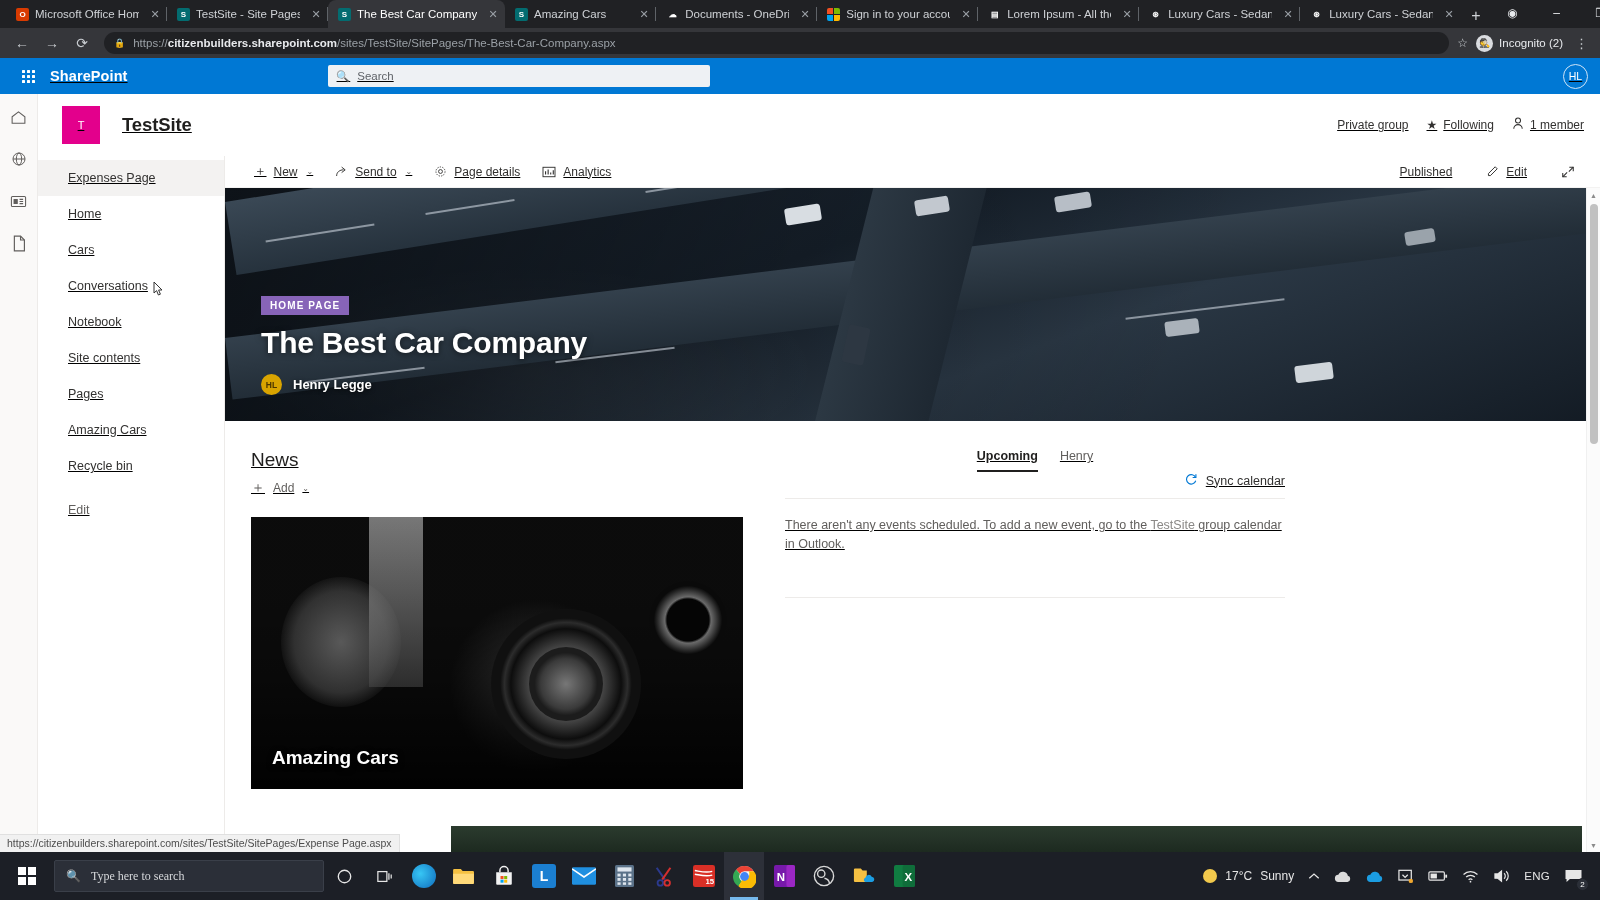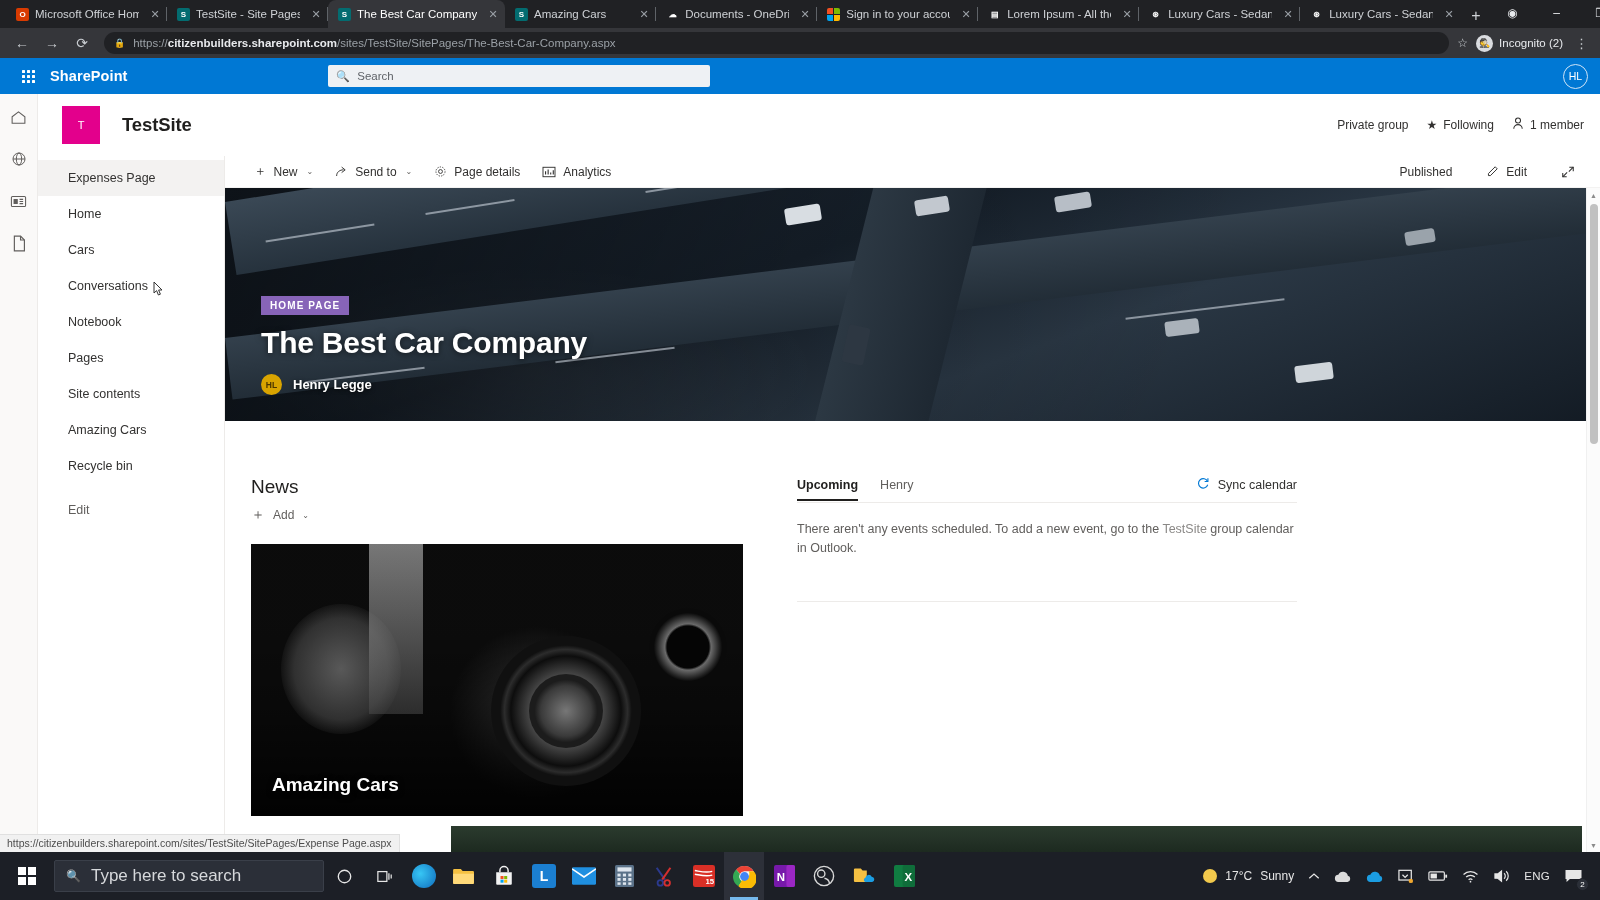--- a/index.html
+++ b/index.html
@@ -47,21 +47,21 @@
   .urltext { font-size:11.5px; color:#9aa0a6; white-space:nowrap; }
   .urltext b { color:#e8eaed; font-weight:bold; }
   .omniright { display:flex; align-items:center; gap:8px; }
   .star { color:#c9cdd1; font-size:12px; }
   .incog { display:flex; align-items:center; gap:6px; color:#e8eaed; font-size:11.5px; }
   .incog .ava { width:17px; height:17px; border-radius:50%; background:#dadce0; color:#202124;
                 display:flex; align-items:center; justify-content:center; font-size:9px; }
   .kebab { color:#c9cdd1; font-size:13px; padding:0 4px; }
 
   
-  .viewport { flex:1; background:#fff; position:relative; overflow:hidden; }
+  .viewport { flex:1; background:#fff; position:relative; overflow:hidden;text-decoration:underline; }
 
   
   .suitebar { height:36px; background:#0078d4; display:flex; align-items:center; padding:0 12px; }
   .waffle { width:32px; height:36px; display:flex; align-items:center; justify-content:center; }
   .waffle-g { display:grid; grid-template-columns:repeat(3,3px); grid-template-rows:repeat(3,3px); gap:2px; }
   .waffle-g i { background:#fff; display:block; border-radius:.5px; }
   .sp-brand { color:#fff; font-size:14.5px; font-weight:bold; margin-left:6px; letter-spacing:.1px; }
   .searchbox { width:382px; height:22px; background:#eef1f4; border-radius:2px; display:flex; align-items:center;
                gap:7px; padding:0 9px; margin-left:200px; }
   .searchbox .mag { font-size:11px; color:#5f6368; }
@@ -120,41 +120,41 @@
   .badge { display:inline-block; background:#8764b8; color:#fff; font-size:10px; font-weight:bold;
            letter-spacing:1.1px; padding:4px 9px; }
   .hero-title { color:#fff; font-size:30px; font-weight:bold; margin-top:11px; letter-spacing:-.2px;
                 text-shadow:0 1px 6px rgba(0,0,0,.6); }
   .hero-author { display:flex; align-items:center; gap:11px; margin-top:14px; }
   .hero-ava { width:21px; height:21px; border-radius:50%; background:#d9a400; color:#4a3500;
               display:flex; align-items:center; justify-content:center; font-size:8.5px; font-weight:bold; }
   .hero-aname { color:#fff; font-size:13px; font-weight:bold; text-shadow:0 1px 4px rgba(0,0,0,.7); }
 
   
-  .sections { display:flex; padding:28px 30px 0 26px; gap:26px;margin-top:27px; }
+  .sections { display:flex; padding:28px 30px 0 26px; gap:14px; }
   .secleft { width:520px; flex:0 0 520px; }
   .secright { flex:1; max-width:500px; }
   .sectitle { font-size:19px; color:#201f1e; font-weight:400; }
   .addrow { display:flex; align-items:center; gap:8px; margin-top:8px; color:#605e5c; font-size:12px; }
   .addrow .plus { font-size:14px; color:#605e5c; }
   .addrow .chev { font-size:8px; }
 
   .newscard { width:492px; height:272px; margin-top:20px; position:relative; overflow:hidden; background:#1a1a1a; }
   .newsimg { position:absolute; inset:0;
     background:
       linear-gradient(to top, rgba(0,0,0,.85) 0%, rgba(0,0,0,.25) 42%, rgba(0,0,0,.05) 70%),
       radial-gradient(circle 120px at 58% 62%, #3a3a3a, #0c0c0c 72%),
       radial-gradient(ellipse 200px 150px at 18% 30%, #5e5e5e, transparent 70%),
       linear-gradient(135deg,#6b6b6b 0%,#2a2a2a 38%,#141414 70%,#0a0a0a 100%);
   }
   .wheel { position:absolute; border-radius:50%; }
   .newscard-title { position:absolute; left:21px; bottom:20px; color:#fff; font-size:19px; font-weight:bold;
                     text-shadow:0 1px 6px rgba(0,0,0,.8); }
 
-  .evhead { display:flex; align-items:center; }
+  .evhead { display:flex; align-items:center;flex-direction:column; }
   .evtabs { display:flex; gap:22px; }
   .evtab { font-size:12.5px; color:#605e5c; padding-bottom:9px; position:relative; }
   .evtab.active { color:#201f1e; font-weight:bold; }
   .evtab.active::after { content:""; position:absolute; left:0; right:0; bottom:0; height:2px; background:#201f1e; }
   .sync { margin-left:auto; display:flex; align-items:center; gap:8px; font-size:12.5px; color:#323130; padding-bottom:9px; }
   .evbody { border-top:1px solid #edebe9; padding-top:17px; }
   .evtext { font-size:12.5px; color:#605e5c; line-height:1.55; }
   .evtext a { color:#8a8886; text-decoration:none; }
   .evrule { border-bottom:1px solid #edebe9; margin-top:42px; }
 
@@ -175,21 +175,21 @@
 
   
   .taskbar { position:absolute; left:0; bottom:0; width:1600px; height:48px; background:#1c1f26;
              display:flex; align-items:center; padding:0 4px; }
   .startbtn { width:46px; height:48px; display:flex; align-items:center; justify-content:center; }
   .win-logo { display:grid; grid-template-columns:8px 8px; grid-template-rows:8px 8px; gap:2px; }
   .win-logo i { background:#fff; display:block; }
   .tsearch { width:270px; height:32px; background:#2b2f38; border:1px solid #3a3f49; border-radius:2px;
              display:flex; align-items:center; gap:10px; padding:0 11px; margin-left:4px; }
   .tsearch .mag { color:#d6d8db; font-size:12px; }
-  .tsearch .ph { color:#d6d8db; font-size:17px; }
+  .tsearch .ph { color:#d6d8db; font-size:12px;font-family:Liberation Serif, serif; }
   .tbicon { width:40px; height:48px; display:flex; align-items:center; justify-content:center; position:relative; }
   .tbicon.active { background:#2d3039; }
   .tbicon.active::after { content:""; position:absolute; bottom:0; left:6px; right:6px; height:3px; background:#76b9ed; }
   .tray { margin-left:auto; display:flex; align-items:center; gap:0; padding-right:6px; }
   .tray > div { height:48px; display:flex; align-items:center; justify-content:center; color:#e6e6e6; font-size:12px; padding:0 7px; }
   .weather { display:flex; align-items:center; gap:8px; }
   .sun { width:14px; height:14px; border-radius:50%; background:#f2c94c; }
   .tray .lang { font-size:11.5px; letter-spacing:.3px; }
   .notif { position:relative; }
   .notif .nbadge { position:absolute; right:1px; bottom:9px; width:13px; height:13px; border-radius:50%;
@@ -378,22 +378,22 @@
         </div>
 
         <div class="cols">
 
           <div class="nav">
             <div class="navitem sel">Expenses Page</div>
             <div class="navitem">Home</div>
             <div class="navitem">Cars</div>
             <div class="navitem">Conversations</div>
             <div class="navitem">Notebook</div>
+            <div class="navitem">Site contents</div>
             <div class="navitem">Pages</div>
-            <div class="navitem">Site contents</div>
             <div class="navitem">Amazing Cars</div>
             <div class="navitem">Recycle bin</div>
             <div class="navitem edit">Edit</div>
           </div>
 
           <div class="canvaswrap">
 
             <div class="cmdbar">
               <div class="cmd">
                 <span class="ci">＋</span>

